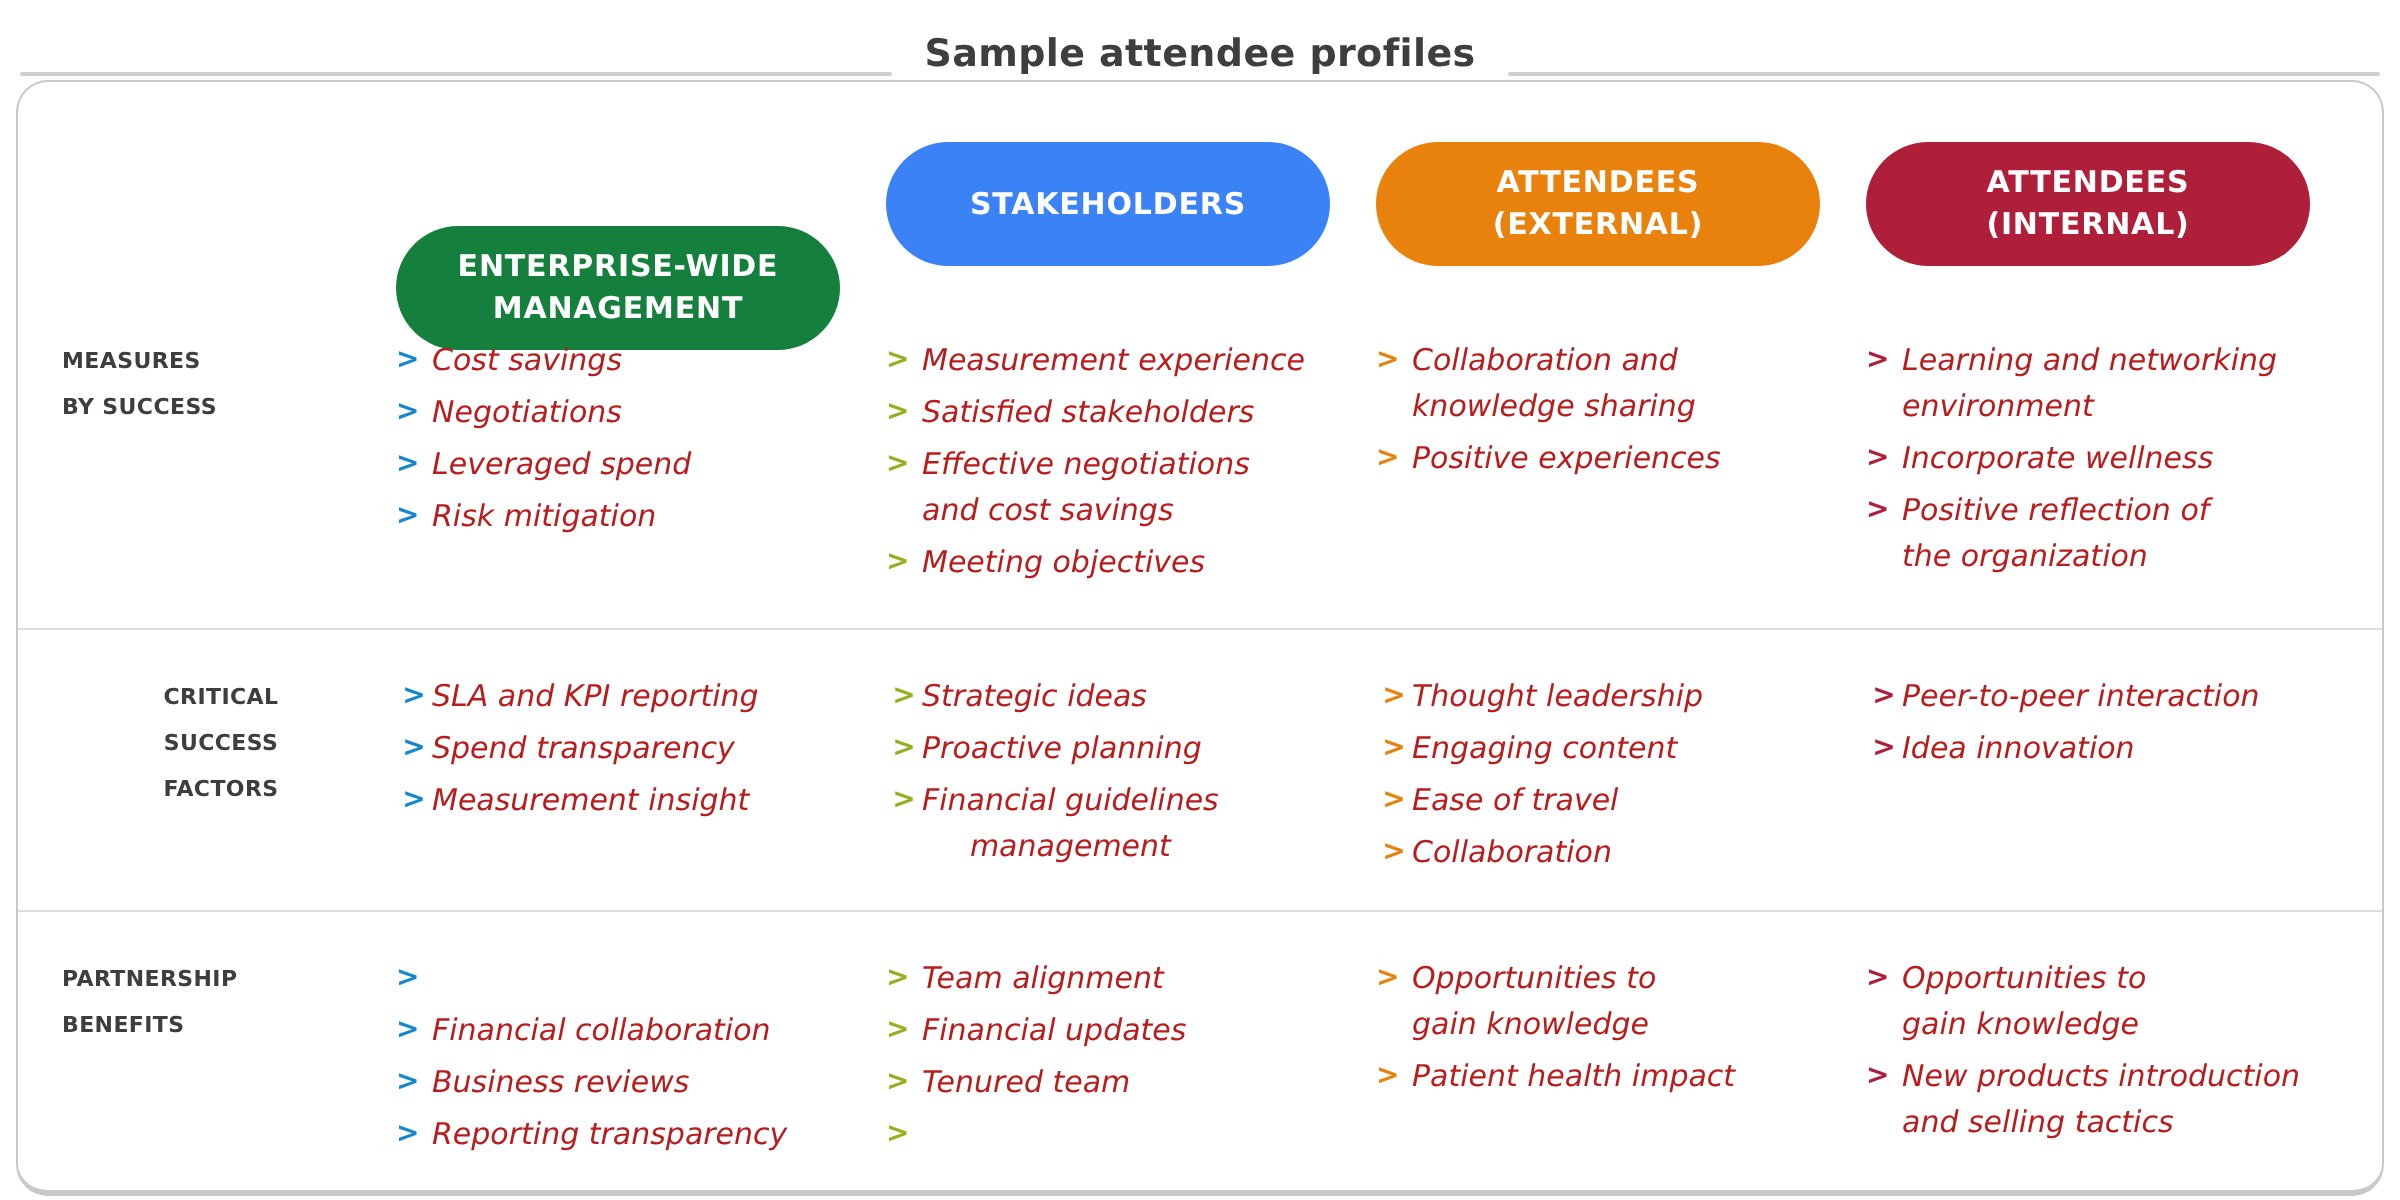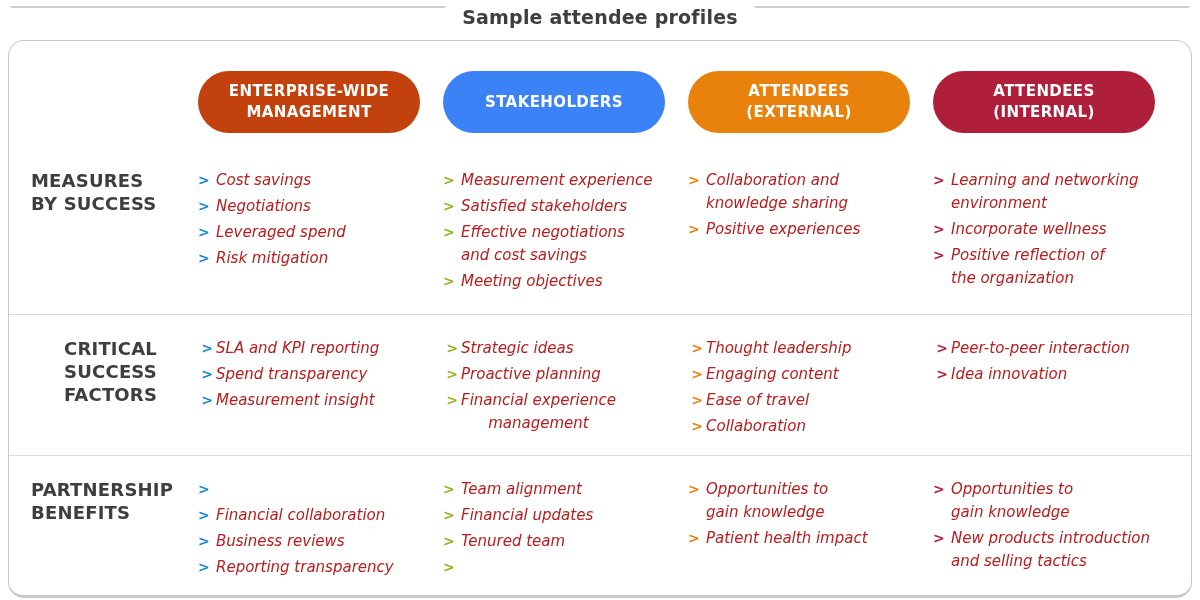--- a/index.html
+++ b/index.html
@@ -2,21 +2,21 @@
 <html><head>
 <meta charset="utf-8">
 <style>
   * { margin: 0; padding: 0; box-sizing: border-box; }
   html, body { background: #ffffff; width: 1200px; height: 600px; overflow: hidden; }
   body { font-family: "DejaVu Sans", "Liberation Sans", sans-serif; color: #4f4f4f; }
 
   .page { width: 1200px; height: 600px; padding: 6px 8px 0 8px; }
 
   
-  .title-row { display: flex; align-items: flex-start; gap: 16px; height: 32px; margin: 0 2px 2px 2px; }
+  .title-row { display: flex; align-items: flex-end; gap: 16px; height: 32px; margin: 0 2px 2px 2px; }
   .title-row .rule { flex: 1; height: 2px; background: #cfcfcf; border-radius: 1px; }
   .page-title { font-size: 19px; font-weight: bold; color: #3e3e3e; letter-spacing: 0.2px; white-space: nowrap; }
 
   
   .card {
     width: 1184px; height: 558px;
     background: #ffffff;
     border: 1px solid #c8c8c8;
     border-bottom-width: 3px;
     border-radius: 16px;
@@ -44,21 +44,21 @@
 
   
   .band { padding: 22px 0 14px 22px; }
   .band + .band { border-top: 1px solid #dcdcdc; }
   .band-1 { min-height: 167px; }
   .band-2 { min-height: 138px; text-align: center; }
   .band-3 { min-height: 160px; }
 
   .row-label {
     font-weight: bold;
-    font-size: 18px;
+    font-size: 11px;
     line-height: 23px;
     color: #3e3e3e;
     letter-spacing: 0.2px;
     white-space: pre-line;
     padding-right: 8px;
   }
 
   .cell ul { list-style: none; padding-right: 14px; }
   .cell li { display: flex; margin-bottom: 3px; font-size: 15px; line-height: 23px; }
   .bullet { font-weight: bold; width: 18px; flex: 0 0 18px; font-size: 14px; }
@@ -72,21 +72,21 @@
     <div class="rule"></div>
     <div class="page-title">Sample attendee profiles</div>
     <div class="rule"></div>
   </div>
 
   <div class="card">
     <div class="grid-row header-row">
       <div></div>
 
     <div class="pill-cell">
-          <div class="pill" style="background: #c2410c;">ENTERPRISE-WIDE
+          <div class="pill" style="background: #15803d; margin-top: 42px;">ENTERPRISE-WIDE
 MANAGEMENT</div>
         </div>
         <div class="pill-cell">
           <div class="pill" style="background: #3b82f6;">STAKEHOLDERS</div>
         </div>
         <div class="pill-cell">
           <div class="pill" style="background: rgb(232, 130, 12);">ATTENDEES
 (EXTERNAL)</div>
         </div>
         <div class="pill-cell">
@@ -196,21 +196,21 @@
               <li>
                 <span class="bullet" style="color: rgb(151, 176, 33);">&gt;</span>
                 <span class="item-text">Strategic ideas</span>
               </li>
               <li>
                 <span class="bullet" style="color: rgb(151, 176, 33);">&gt;</span>
                 <span class="item-text">Proactive planning</span>
               </li>
               <li>
                 <span class="bullet" style="color: rgb(151, 176, 33);">&gt;</span>
-                <span class="item-text">Financial experience
+                <span class="item-text">Financial guidelines
 management</span>
               </li>
             </ul>
           </div>
           <div class="cell">
             <ul>
               <li>
                 <span class="bullet" style="color: rgb(232, 130, 12);">&gt;</span>
                 <span class="item-text">Thought leadership</span>
               </li>

